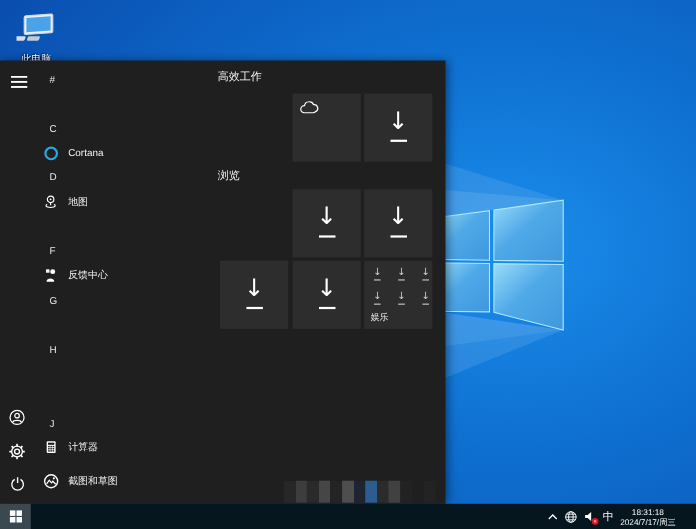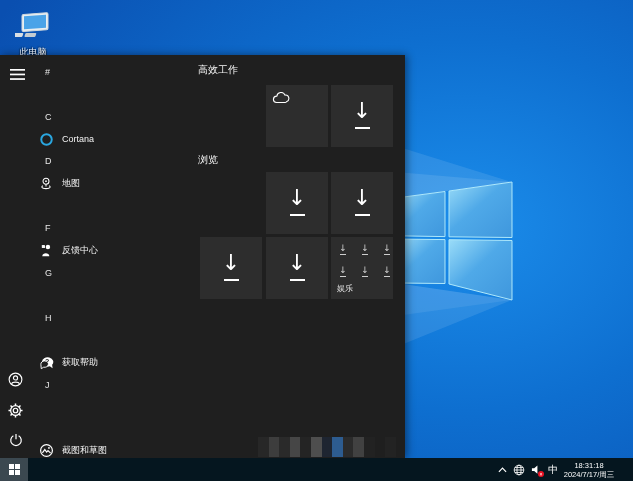--- a/index.html
+++ b/index.html
@@ -214,37 +214,47 @@
   <div class="app-row letter" style="top:206.9px">
       <span class="lbl">G</span>
     </div>
 
 
   <div class="app-row letter" style="top:251.5px">
       <span class="lbl">H</span>
     </div>
 
 
-  <div class="app-row" style="top:296.2px">
-    <span class="ic">
-      <svg width="15" height="15" viewBox="0 0 16 16">
-        <path d="M13 11.5 a6 5 0 1 0 -2.5 1.6 l3 2 z" fill="#fff" transform="translate(1,-1)"></path>
-        <path d="M2 9 a4 3.4 0 1 1 3 3 l-2.6 1.6 z" fill="#1f1f1f" stroke="#fff" stroke-width="1" transform="translate(0,1)"></path>
-        <text x="8.6" y="9.2" font-size="7.5" font-weight="bold" fill="#1f1f1f" text-anchor="middle">?</text>
-      </svg>
-    </span>
-    <span class="lbl">获取帮助</span>
-  </div>
 
   <div class="app-row letter" style="top:318.5px">
       <span class="lbl">J</span>
     </div>
 
-
-  <div class="app-row" style="top:384px">
+  <div class="app-row" style="top:340.8px">
+    <span class="ic">
+      <svg width="13" height="15" viewBox="0 0 16 16">
+        <rect x="3" y="1.5" width="10" height="13" rx="1" fill="#fff"></rect>
+        <rect x="4.5" y="3" width="7" height="2.4" fill="#1f1f1f"></rect>
+        <g fill="#1f1f1f">
+          <rect x="4.6" y="6.6" width="1.8" height="1.6"></rect>
+            <rect x="7.1" y="6.6" width="1.8" height="1.6"></rect>
+            <rect x="9.6" y="6.6" width="1.8" height="1.6"></rect>
+          <rect x="4.6" y="9" width="1.8" height="1.6"></rect>
+            <rect x="7.1" y="9" width="1.8" height="1.6"></rect>
+            <rect x="9.6" y="9" width="1.8" height="1.6"></rect>
+          <rect x="4.6" y="11.4" width="1.8" height="1.6"></rect>
+            <rect x="7.1" y="11.4" width="1.8" height="1.6"></rect>
+            <rect x="9.6" y="11.4" width="1.8" height="1.6"></rect>
+        </g>
+      </svg>
+    </span>
+    <span class="lbl">计算器</span>
+  </div>
+
+  <div class="app-row" style="top:371px">
     <span class="ic">
       <svg width="15" height="15" viewBox="0 0 16 16">
         <circle cx="8" cy="8" r="6.3" fill="#1f1f1f" stroke="#fff" stroke-width="1.3"></circle>
         <path d="M3.6 10.6 L6.2 7 L8.2 9.6 L9.6 8 L12.4 10.9" fill="none" stroke="#fff" stroke-width="1.2"></path>
         <circle cx="10.6" cy="5.2" r="1" fill="#fff"></circle>
       </svg>
     </span>
     <span class="lbl">截图和草图</span>
   </div>
 

